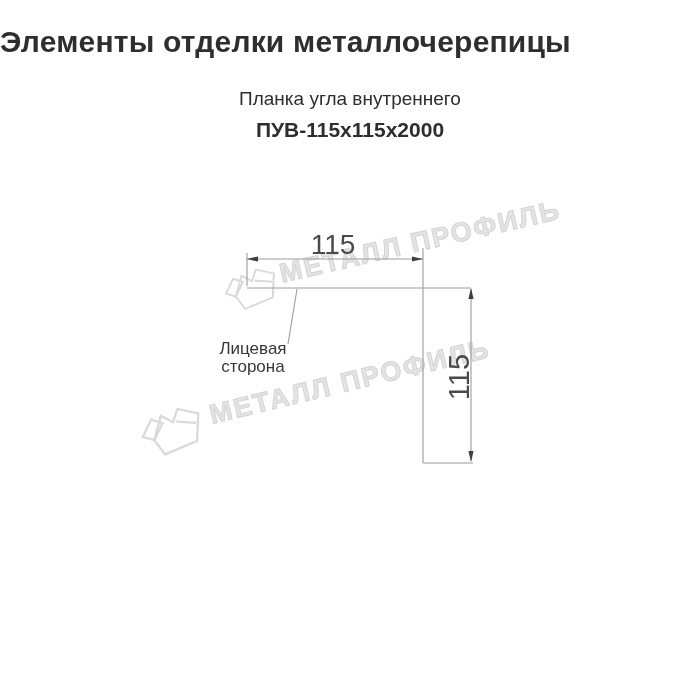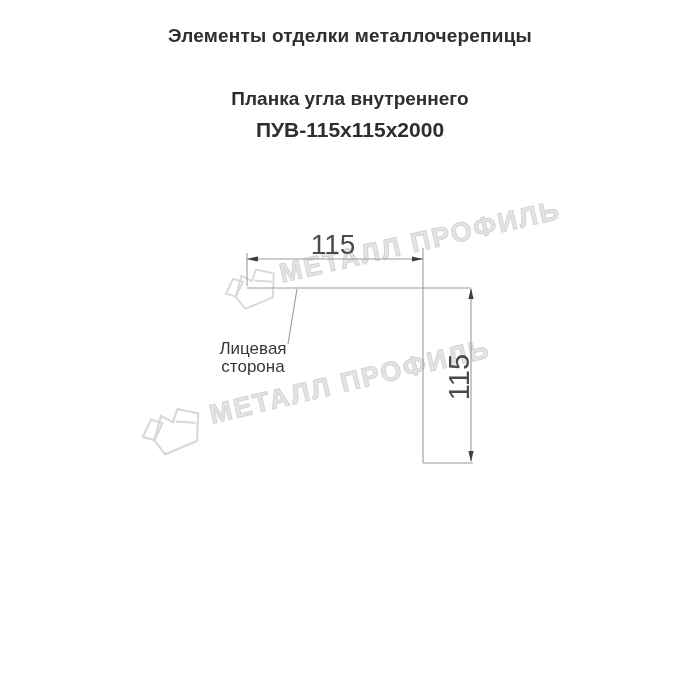--- a/index.html
+++ b/index.html
@@ -1,26 +1,26 @@
 <!DOCTYPE html>
 <html><head>
 <meta charset="utf-8">
 <style>
   html,body{margin:0;padding:0;background:#ffffff;}
   .page{
     position:relative;width:700px;height:700px;background:#ffffff;overflow:hidden;
     font-family:"Liberation Sans","DejaVu Sans",sans-serif;color:#303030;
   }
   .page-title{
-    position:absolute;top:25px;left:0;width:700px;text-align:center;
-    font-size:19px;font-weight:bold;color:#2e2e2e;letter-spacing:0.2px;
+    position:absolute;top:25px;left:0;width:700px;
+    font-size:30px;font-weight:bold;color:#2e2e2e;letter-spacing:0.2px;
   }
   .product-name{
     position:absolute;top:88px;left:0;width:700px;text-align:center;
-    font-size:19px;font-weight:bold;color:#2e2e2e;
+    font-size:19px;font-weight:normal;color:#2e2e2e;
   }
   .product-code{
     position:absolute;top:118px;left:0;width:700px;text-align:center;
     font-size:21px;font-weight:bold;color:#2e2e2e;
   }
   .diagram-svg{position:absolute;top:0;left:0;z-index:2;}
   .dim-top{
     position:absolute;left:298px;top:231px;width:70px;height:28px;line-height:28px;
     text-align:center;font-size:28px;color:#4a4a4a;z-index:3;
   }

